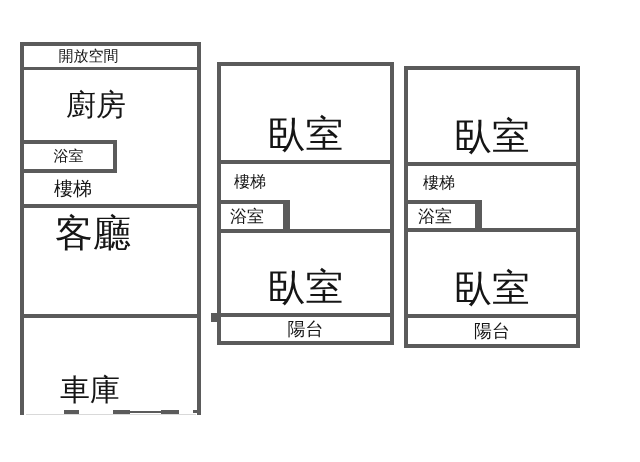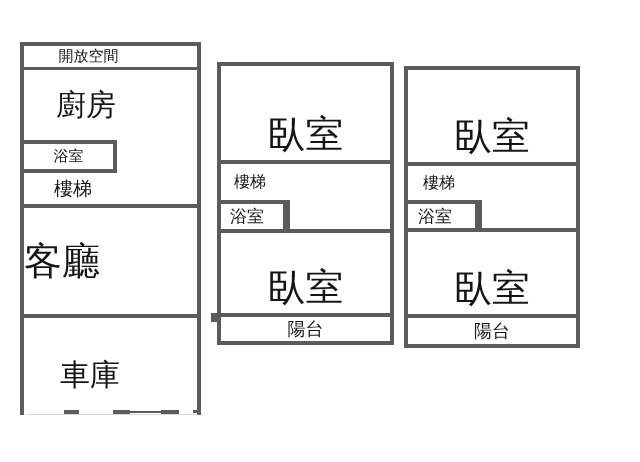--- a/index.html
+++ b/index.html
@@ -24,30 +24,30 @@
     display:flex;
     flex-direction:column;
   }
   
   .plan1{left:20px;top:42px;width:181px;height:373px;border-bottom:none;}
   .p1-openspace{
     height:24px;border-bottom:3px solid var(--wall);
     display:flex;align-items:center;justify-content:center;
     padding-right:44px;font-size:15px;
   }
-  .p1-kitchen{height:70px;display:flex;align-items:center;padding-left:32px;font-size:30px;}
+  .p1-kitchen{height:70px;display:flex;align-items:center;padding-left:42px;font-size:30px;}
   .p1-bathbox{
     width:93px;height:33px;
     border:4px solid var(--wall);border-left:none;
     display:flex;align-items:center;justify-content:center;
     font-size:15px;background:var(--bg);
   }
   .p1-stairs{height:31px;display:flex;align-items:center;padding-left:30px;font-size:19px;}
-  .p1-living{height:106px;display:flex;align-items:center;font-size:38px;}
-  .p1-garage{flex:1;display:flex;align-items:center;padding-left:36px;padding-top:18px;font-size:30px;}
+  .p1-living{height:106px;display:flex;padding-left:31px;font-size:38px;}
+  .p1-garage{flex:1;display:flex;align-items:flex-start;padding-left:36px;padding-top:18px;font-size:30px;margin-top:34px;}
   .divider{height:4px;background:var(--wall);flex:none;}
   
   .gd{position:absolute;background:var(--wall);}
   .gd1{left:40px;bottom:0;width:15px;height:5px;}
   .gd2{left:89px;bottom:0;width:17px;height:5px;}
   .gd-line{left:104px;bottom:2px;width:35px;height:2px;}
   .gd3{left:137px;bottom:0;width:18px;height:5px;}
   .gd4{left:169px;bottom:2px;width:4px;height:3px;}
   .gd-faint{left:2px;bottom:0;width:170px;height:1px;background:var(--faint);}
   

